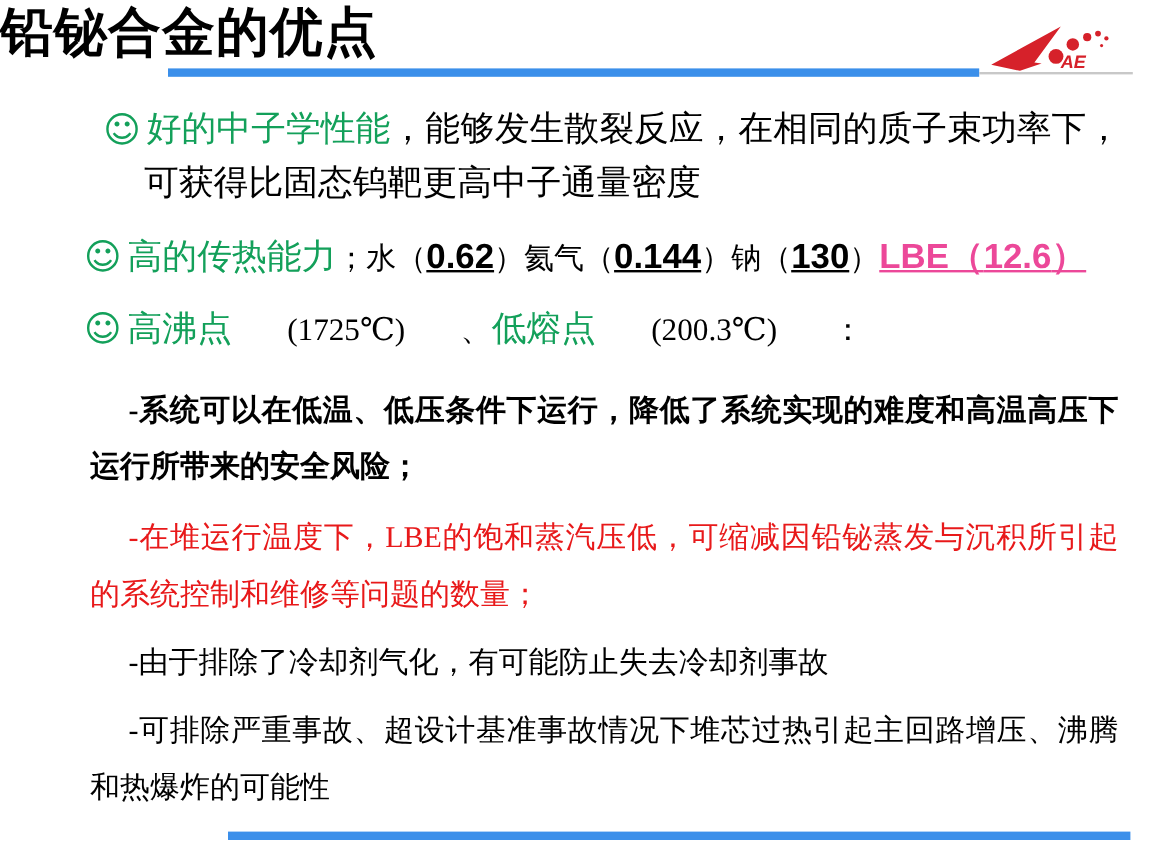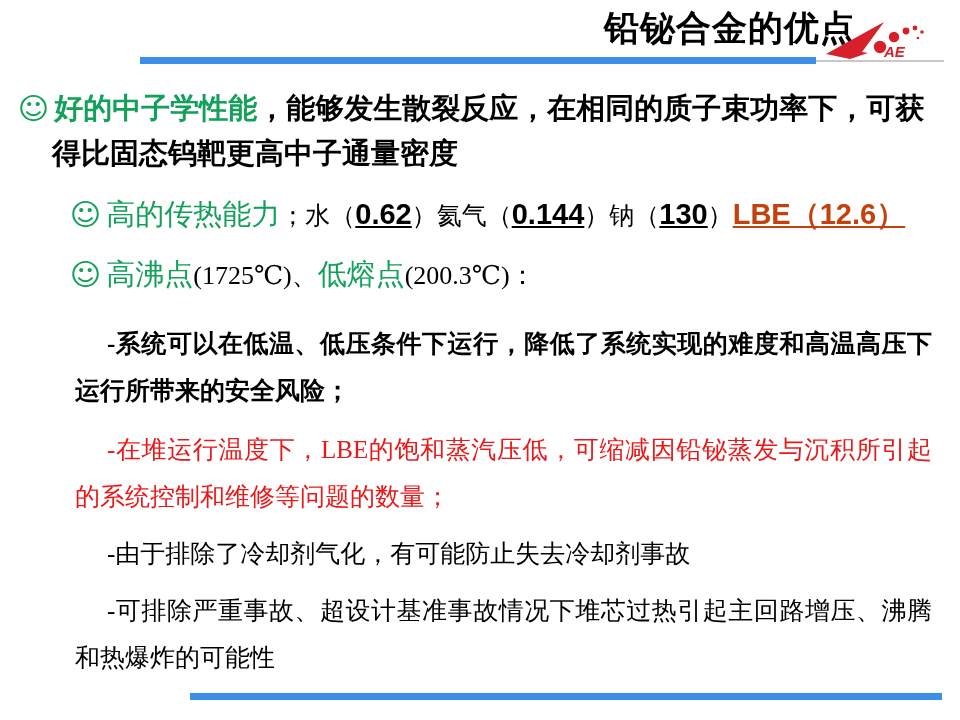--- a/index.html
+++ b/index.html
@@ -18,24 +18,24 @@
   
   .slide-header {
     position: relative;
     height: 78px;
   }
   .slide-title {
     position: absolute;
     top: 6px;
     left: 0;
     width: 856px;
-    text-align: right;
+    text-align: left;
     font-family: "Liberation Sans", "DejaVu Sans", sans-serif;
     font-weight: bold;
-    font-size: 35px;
+    font-size: 44px;
     letter-spacing: 1px;
     color: #000000;
     line-height: 44px;
     white-space: nowrap;
   }
   .title-rule-blue {
     position: absolute;
     left: 140px;
     top: 57px;
     width: 676px;
@@ -80,51 +80,51 @@
     color: #13a05a;
     font-size: 30px;
     font-family: "DejaVu Sans", sans-serif;
     margin-right: 5px;
     vertical-align: -1px;
   }
   .grn {
     color: #13a05a;
   }
   .red {
-    color: #c2410c;
+    color: #ec4899;
   }
   .bold {
     font-weight: bold;
     font-family: "Liberation Sans", "DejaVu Sans", sans-serif;
     font-size: 29px;
     text-decoration: underline;
   }
 
   .b1 {
     margin-top: 8px;
     text-indent: -34px;
-    padding-left: 52px;
+    padding-left: 120px;
     padding-right: 22px;
-    font-weight: bold;
   }
   .b2 {
     margin-top: 16px;
     text-indent: -34px;
     padding-left: 104px;
   }
   .b2 .small {
     font-size: 25px;
   }
   .b3 {
     margin-top: 14px;
     text-indent: -34px;
     padding-left: 104px;
   }
   .b3 .num {
     font-size: 26px;
+    margin-left: 46px;
   }
 
   .para {
     font-size: 25px;
     line-height: 47px;
     color: #000000;
     padding: 0 28px 0 75px;
     text-indent: 32px;
     margin-top: 10px;
     text-align: justify;

